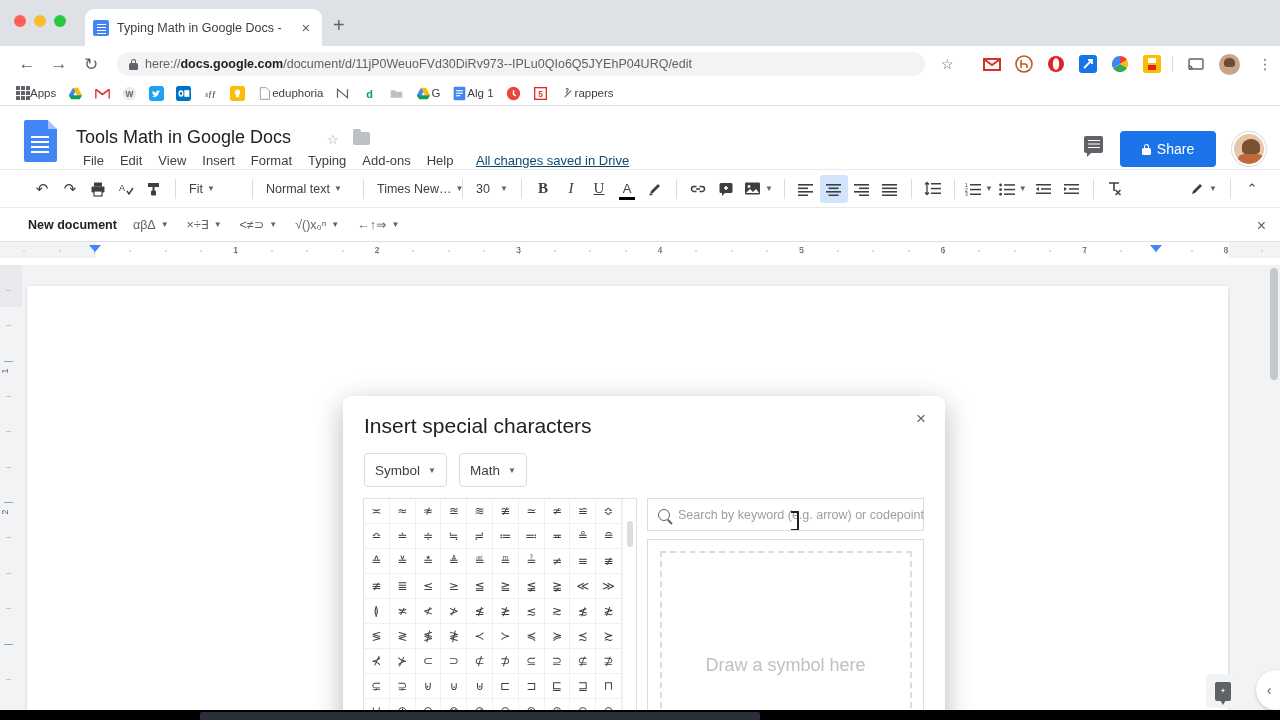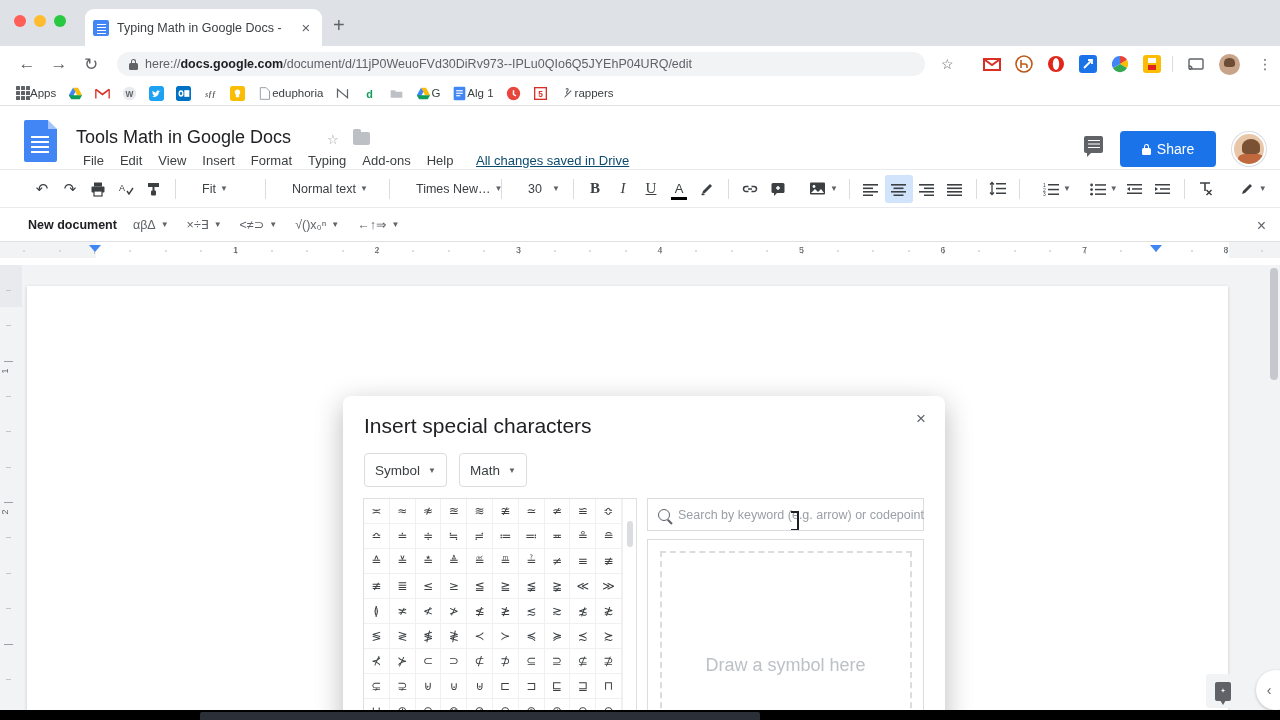--- a/index.html
+++ b/index.html
@@ -169,21 +169,21 @@
   .toolbar {
     position:relative; height:38px; border-top:1px solid #e8eaed;
     display:flex; align-items:center; padding-left:28px; gap:0;
   }
   .tb { display:flex; align-items:center; justify-content:center;
         height:28px; min-width:28px; font-size:15px; color:#3c4043; flex:0 0 auto; }
   .tb.active { background:#d2e3fc; border-radius:3px; }
   .tb-sep { width:1px; height:20px; background:#dadce0; margin:0 7px; flex:0 0 auto; }
   .tb-drop {
     display:flex; align-items:center; gap:4px; height:28px; padding:0 6px;
-    font-size:12.5px; color:#3c4043; flex:0 0 auto; white-space:nowrap;margin-left:13px;
+    font-size:12.5px; color:#3c4043; flex:0 0 auto; white-space:nowrap;
   }
   .caret { font-size:8px; color:#5f6368; }
   .tb-wide { width:62px; }
   .tb-font { width:84px; }
   .tb-size { width:44px; }
 
   
   .eqbar {
     position:relative; height:34px; border-top:1px solid #e8eaed;
     display:flex; align-items:center; padding-left:28px; gap:0;

